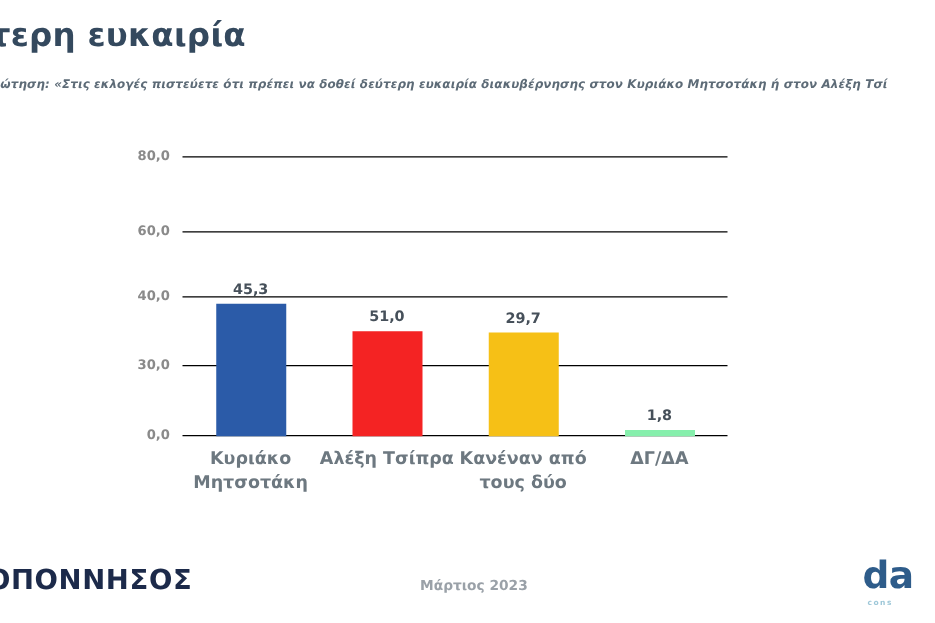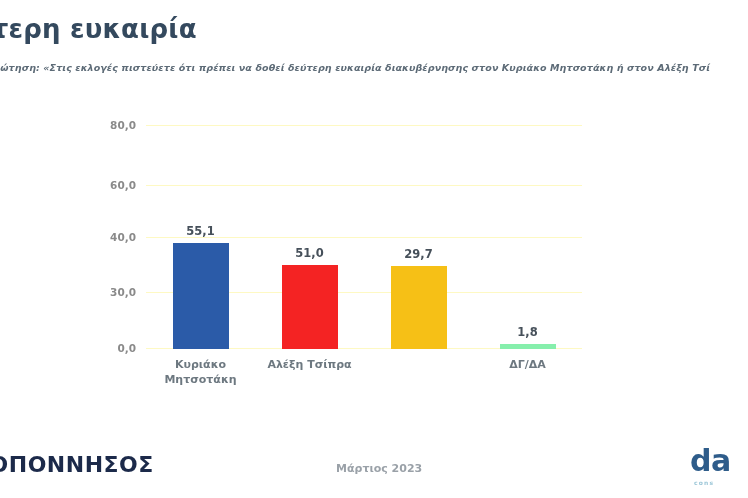--- a/index.html
+++ b/index.html
@@ -54,21 +54,21 @@
     width: 436px;
     height: 223px;
   }
 
   
   .gridline {
     position: absolute;
     left: 0;
     width: 436px;
     height: 1px;
-    background: #fef9c3;
+    background: #000000;
     margin-top: 26px;
   }
   .ytick-label {
     position: absolute;
     right: 100%;
     margin-right: 10px;
     transform: translateY(-50%);
     font-size: 10.5px;
     font-weight: 700;
     color: #8a8a8a;
@@ -92,21 +92,21 @@
     white-space: nowrap;
   }
 
   
   .xtick-label {
     position: absolute;
     top: 100%;
     left: 50%;
     transform: translateX(-50%);
     margin-top: 9px;
-    font-size: 11px;
+    font-size: 14px;
     font-weight: 700;
     color: #6d7880;
     text-align: center;
     line-height: 1.35;
     width: 110px;
   }
 
   
   #footer {
     position: absolute;
@@ -178,29 +178,30 @@
         </div>
         <div class="gridline" style="bottom: 55.75px;">
           <span class="ytick-label">30,0</span>
         </div>
         <div class="gridline" style="bottom: 0px;">
           <span class="ytick-label">0,0</span>
         </div>
       </div>
     <div id="bars-layer">
         <div class="bar" style="left: 26.5px; width: 56px; height: 106.204px; background: rgb(43, 91, 168);">
-          <span class="bar-value">55,1</span>
+          <span class="bar-value">45,3</span>
           <span class="xtick-label">Κυριάκο Μητσοτάκη</span>
         </div>
         <div class="bar" style="left: 135.5px; width: 56px; height: 84.4613px; background: rgb(244, 35, 35);">
           <span class="bar-value">51,0</span>
           <span class="xtick-label">Αλέξη Τσίπρα</span>
         </div>
         <div class="bar" style="left: 244.5px; width: 56px; height: 82.7887px; background: rgb(246, 192, 22);">
           <span class="bar-value">29,7</span>
+          <span class="xtick-label">Κανέναν από τους δύο</span>
         </div>
         <div class="bar" style="left: 353.5px; width: 56px; height: 5.0175px; background: #86efac;">
           <span class="bar-value">1,8</span>
           <span class="xtick-label">ΔΓ/ΔΑ</span>
         </div>
       </div>
   </div>
 </div>
 
 <div id="footer">

